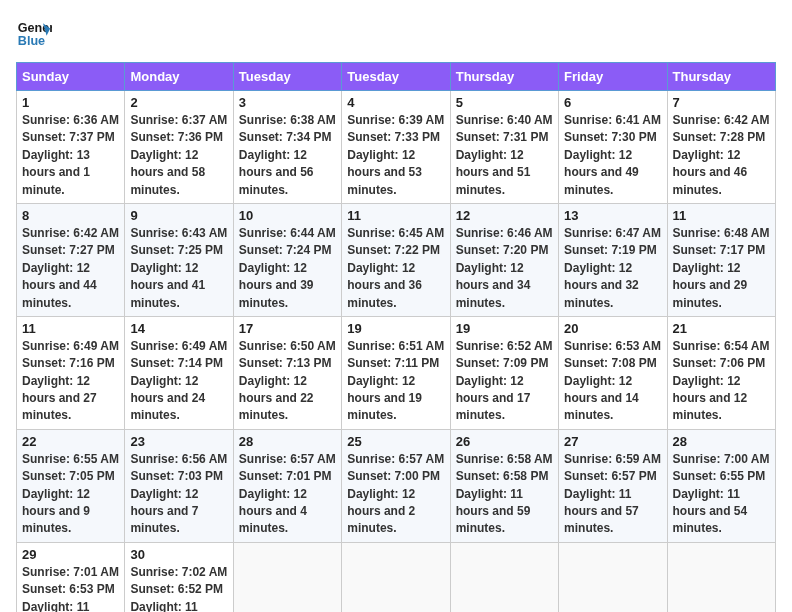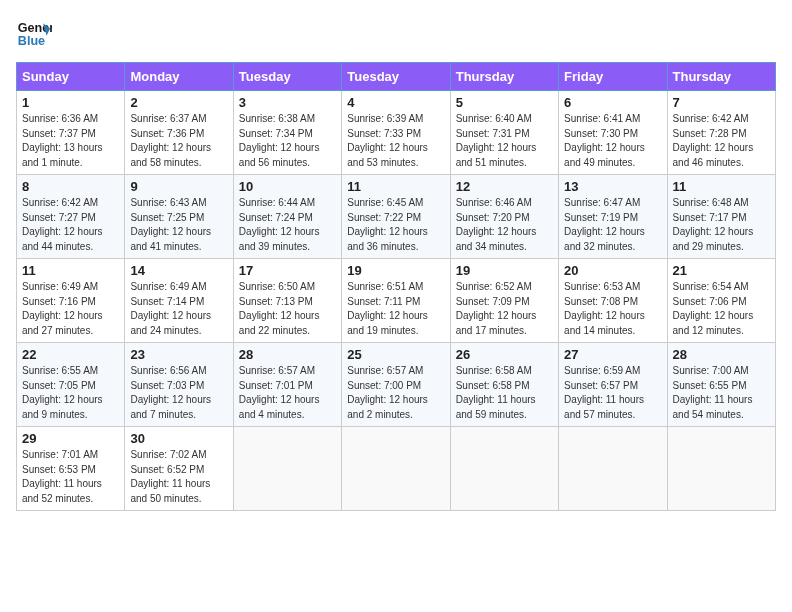--- a/index.html
+++ b/index.html
@@ -63,23 +63,24 @@
     .calendar tr:nth-child(even) td {
       background: #f5f8fc;
     }
     .day-number {
       font-size: 13px;
       font-weight: bold;
       margin-bottom: 2px;
       display: block;
     }
     .day-info {
-      font-size: 10px;
+      font-size: 12px;
       color: #333;
       line-height: 1.45;
+      font-weight: bold;
     }
     .empty-cell {
       background: #f9f9f9 !important;
     }
   </style>
 </head>
 <body>
 
 <div class="header">
   <div class="logo">

